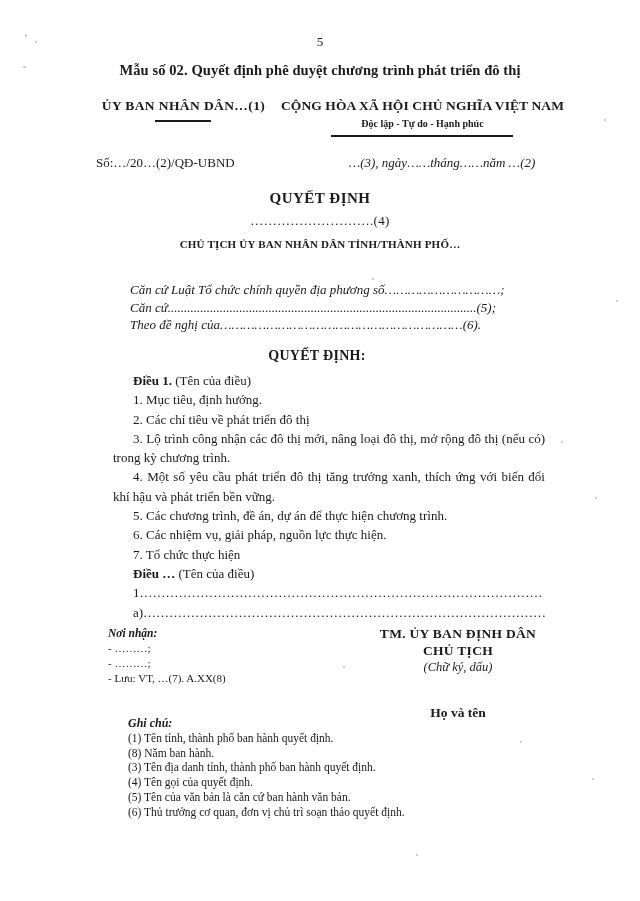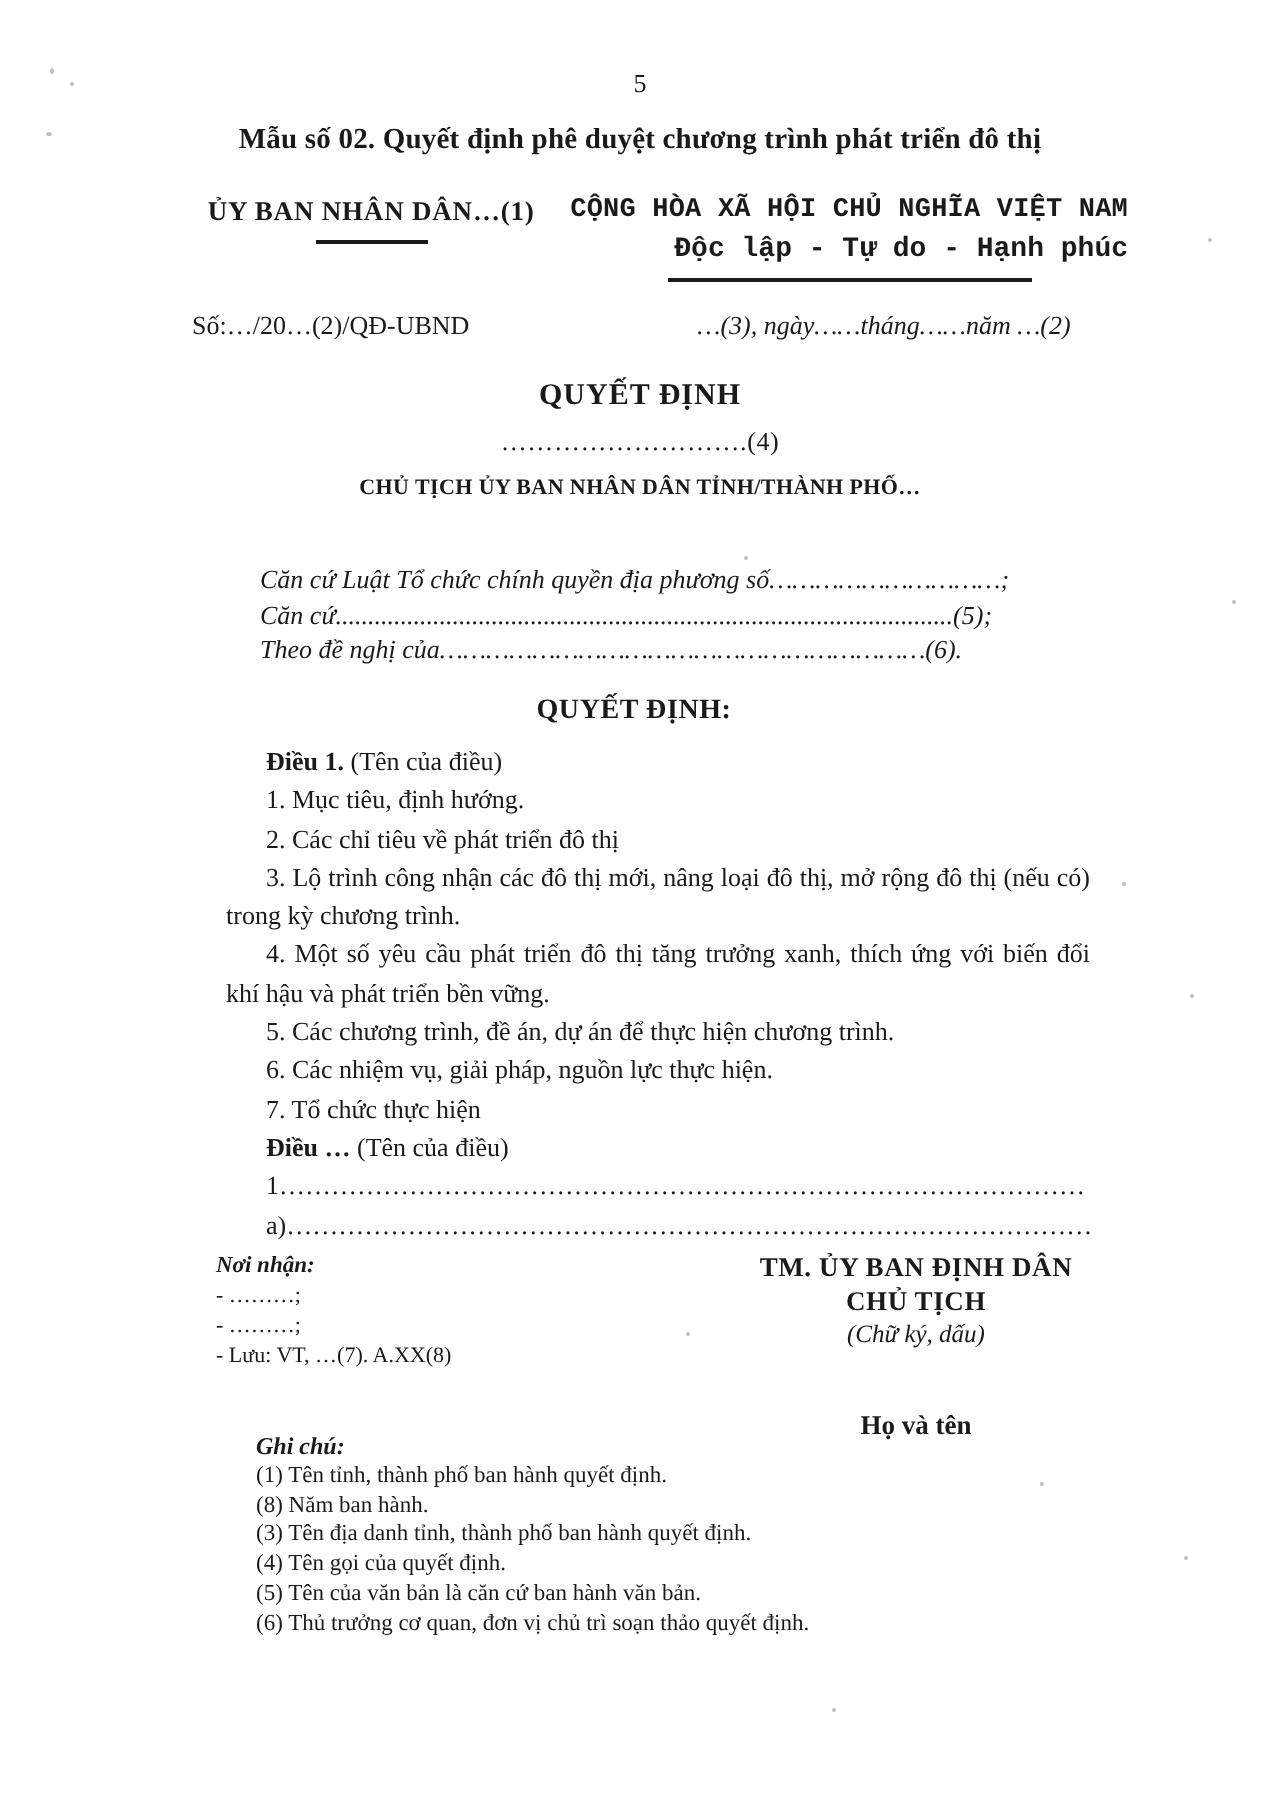--- a/index.html
+++ b/index.html
@@ -55,37 +55,36 @@
     width: 478px;
     display: flex;
     align-items: flex-start;
   }
   .lh-left {
     width: 200px;
     text-align: center;
   }
   .lh-right {
     flex: 1;
-    text-align: right;
-    font-family: Liberation Mono, monospace;
+    text-align: center;
   }
   .lh-org {
     font-size: 13.5px;
     font-weight: bold;
     letter-spacing: .4px;
     white-space: nowrap;
   }
   .lh-nation {
     font-size: 13.5px;
     font-weight: bold;
     letter-spacing: .1px;
     white-space: nowrap;
   }
   .lh-motto {
-    font-size: 14px;
+    font-size: 10px;
     font-weight: bold;
     margin-top: 4px;
   }
   .rule-short {
     width: 56px;
     height: 1.6px;
     background: #1a1a1a;
     margin: 6px auto 0 auto;
   }
   .rule-long {

